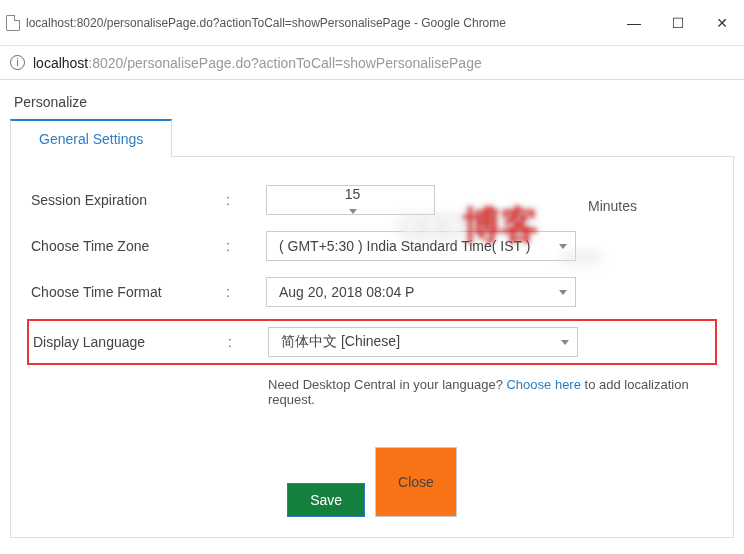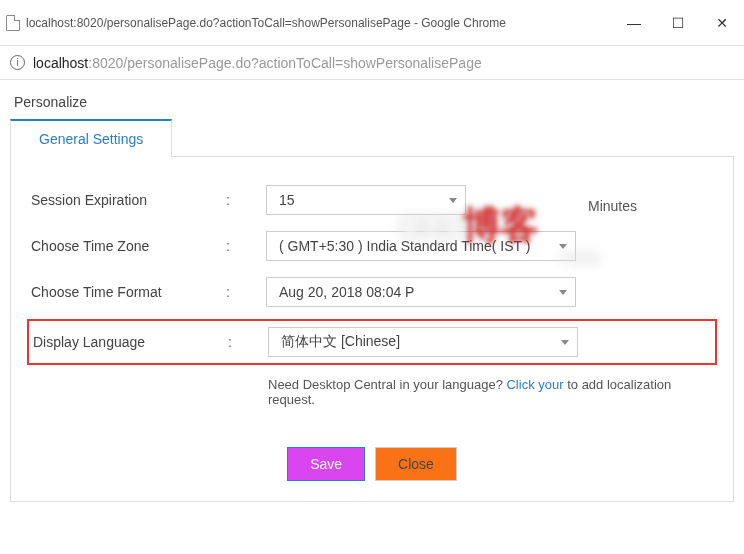--- a/index.html
+++ b/index.html
@@ -114,21 +114,21 @@
     align-items: center;
     justify-content: space-between;
     border: 1px solid #ccc;
     height: 30px;
     padding: 0 8px 0 12px;
     background: #fff;
     width: 100%;
     cursor: pointer;
     color: #444;
   }
-  .select.short { width: 200px; }
+  .select.short { width: 169px; flex-direction: column; }
   .caret {
     width: 0; height: 0;
     border-left: 4px solid transparent;
     border-right: 4px solid transparent;
     border-top: 5px solid #888;
   }
   .help-text {
     font-size: 13px;
     color: #555;
     margin: 6px 0 0 237px;
@@ -142,23 +142,24 @@
   }
   .btn {
     padding: 8px 22px;
     font-size: 14px;
     border: 1px solid #ccc;
     background: #f97316;
     color: #444;
     cursor: pointer;
   }
   .btn.primary {
-    background: #d946ef;
+    background: #15803d;
     border-color: #2a7ec5;
     color: #fff;
+    margin-top: 36px;
   }
   .watermark {
     position: absolute;
     top: 200px; left: 400px;
     width: 200px; height: 80px;
     pointer-events: none;
     font-size: 38px; font-weight: bold;
     color: rgba(255,255,255,0.85);
     text-shadow: 0 0 6px rgba(0,0,0,0.3);
     filter: blur(1px);
@@ -234,21 +235,21 @@
       <div class="col-colon">:</div>
       <div class="col-field">
         <div class="select">
           <span>简体中文 [Chinese]</span>
           <span class="caret"></span>
         </div>
       </div>
     </div>
 
     <div class="help-text">
-      <span>Need Desktop Central in your language? </span><a>Click your</a><span> to add localization request.</span>
+      <span>Need Desktop Central in your language? </span><a>Choose here</a><span> to add localization request.</span>
     </div>
 
     <div class="buttons">
       <button class="btn primary">Save</button>
       <button class="btn">Close</button>
     </div>
 
   </div>
 </div>
 

